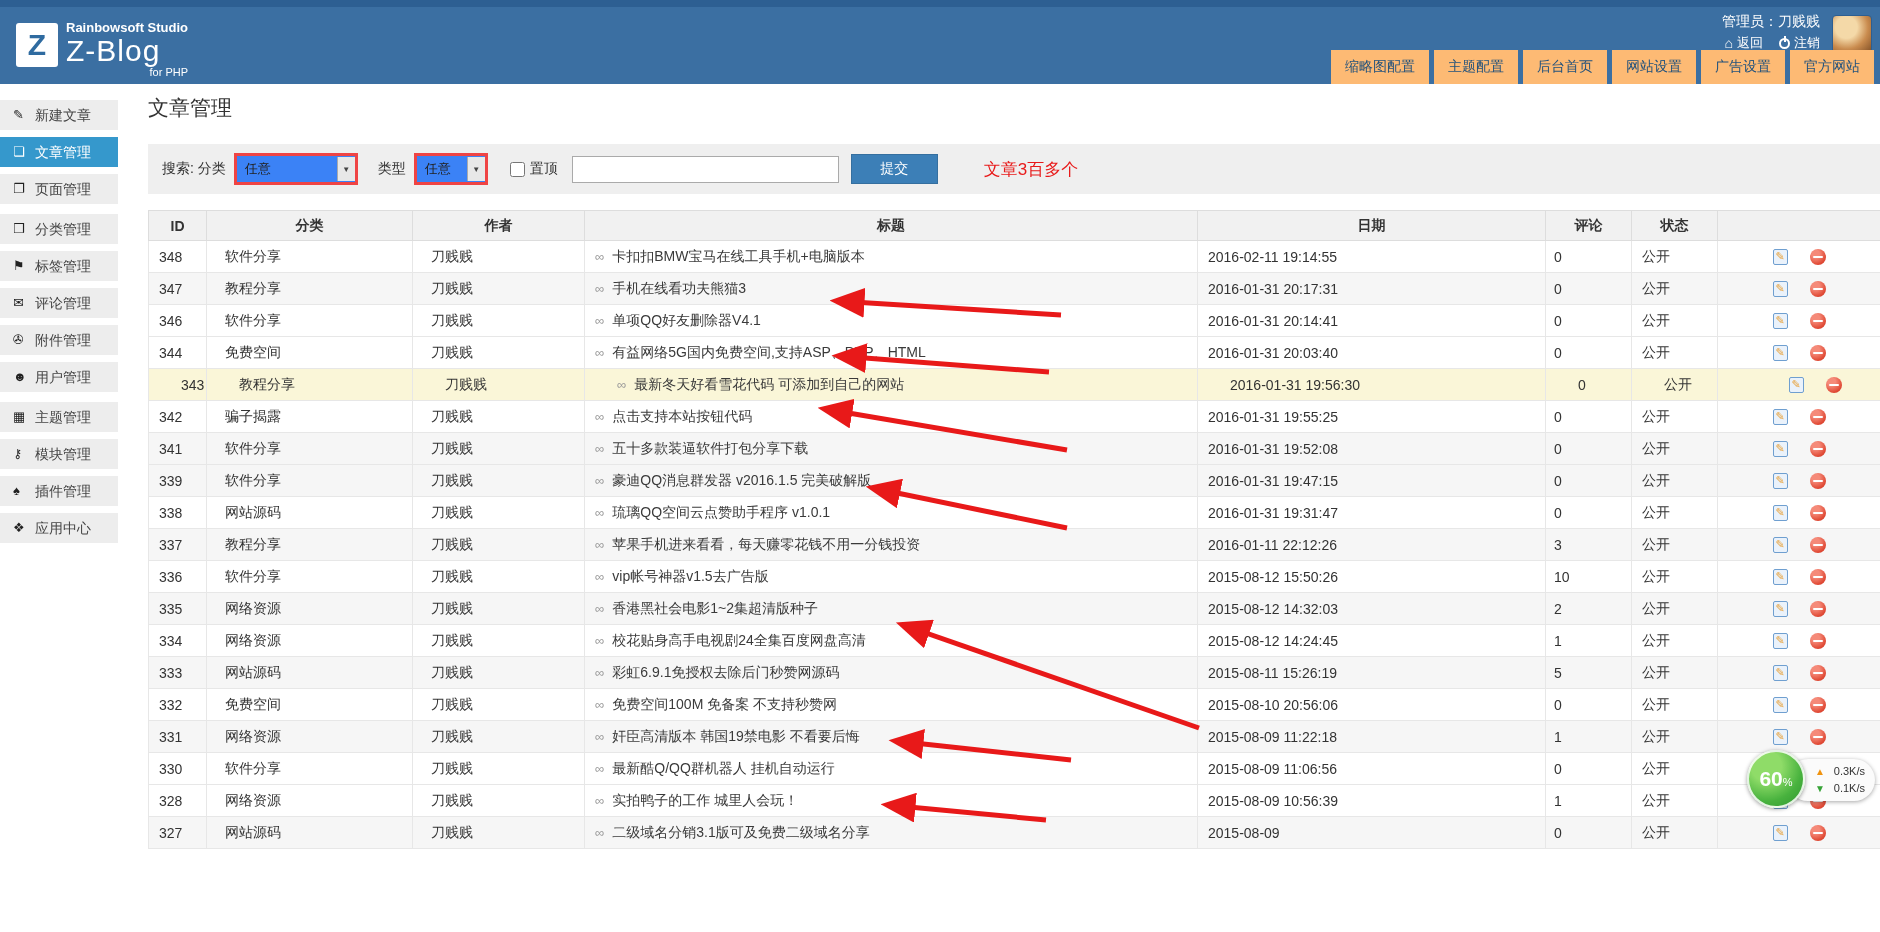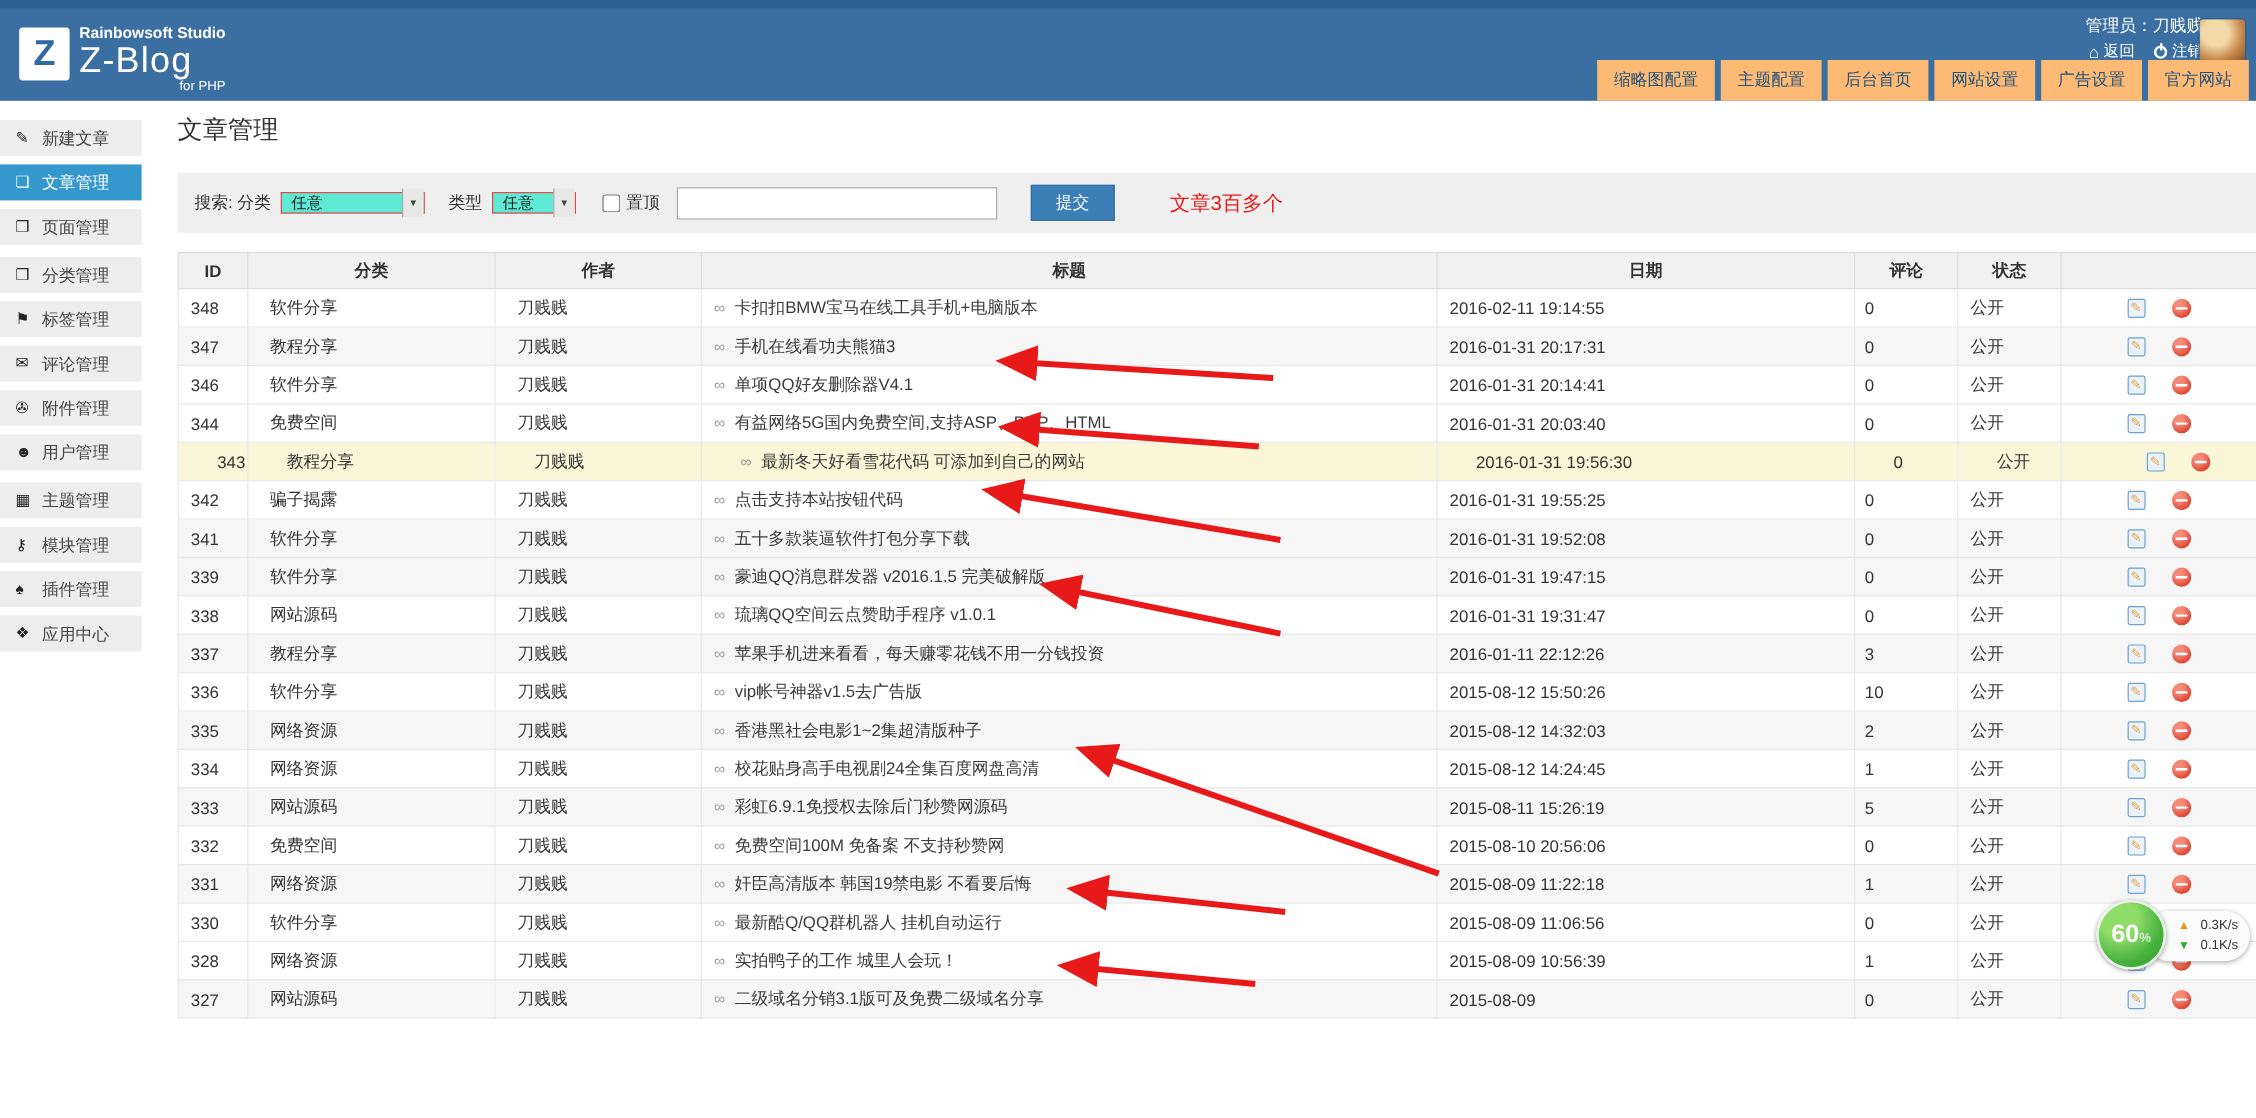--- a/index.html
+++ b/index.html
@@ -9,21 +9,21 @@
   
   .header { position:relative; height:84px; background:#3b6fa2; border-top:7px solid #2d5f92; }
   .logo { position:absolute; left:16px; top:8px; display:flex; }
   .logo-z { width:42px; height:44px; background:#fff; border-radius:3px; margin-top:8px;
     display:flex; align-items:center; justify-content:center;
     color:#2f6ba0; font-size:30px; font-weight:bold; }
   .logo-text { margin-left:8px; color:#fff; line-height:1; }
   .logo-studio { font-size:13px; font-weight:bold; margin-top:6px; }
   .logo-name { font-size:30px; font-weight:normal; letter-spacing:1px; margin-top:2px; }
   .logo-sub { font-size:11px; text-align:right; margin-top:1px; }
-  .header-right { position:absolute; right:44px; top:3px; text-align:right; color:#fff; }
+  .header-right { position:absolute; right:60px; top:3px; text-align:right; color:#fff; }
   .admin-line { font-size:14px; line-height:22px; }
   .links-line { font-size:13px; line-height:22px; display:flex; gap:16px; justify-content:flex-end; align-items:center; }
   .hlink { display:flex; align-items:center; gap:4px; cursor:pointer; }
   .home-glyph { font-size:14px; }
   .power-icon { width:11px; height:11px; border:2px solid #fff; border-radius:50%; display:inline-block; position:relative; }
   .power-icon::after { content:''; position:absolute; left:50%; top:-4px; transform:translateX(-50%);
     width:2px; height:6px; background:#fff; }
   .avatar { position:absolute; right:8px; top:8px; width:40px; height:40px; border-radius:4px;
     background:radial-gradient(circle at 35% 30%, #f4d9a8 0 30%, #c98b4e 60%, #7a4a22 100%);
     border:1px solid #2d5f92; }
@@ -39,32 +39,32 @@
   .side-item.active { background:#3598cc; color:#fff; }
   .side-item.active .sicon { color:#fff; }
   .side-item.group-gap { margin-top:10px; }
 
   .main { flex:1; padding:10px 0 0 30px; position:relative; }
   .page-title { font-size:21px; color:#333; }
 
   
   .search-panel { margin-top:22px; width:1732px; height:50px; background:#efefef;
     display:flex; align-items:center; padding-left:14px; font-size:14px; color:#333; }
-  .sel { background:#5eead4; border:1px solid #ef4444; height:18px; display:flex; align-items:center;
+  .sel { background:#3b82f6; border:3px solid #ef4444; height:32px; display:flex; align-items:center;
     margin:0 0 0 8px; cursor:pointer; }
   .sel-value { padding:0 8px; min-width:100px; font-size:13px; color:#222; }
   .sel.small .sel-value { min-width:50px; }
   .sel-btn { width:18px; height:24px; background:#e8e8e8; border-left:1px solid #aaa;
     display:flex; align-items:center; justify-content:center; font-size:8px; color:#444; }
   .lbl { margin-left:20px; }
   .chk { width:15px; height:15px; margin-left:22px; cursor:pointer; }
   .chk-label { margin-left:5px; }
   .search-input { margin-left:14px; width:267px; height:27px; border:1px solid #aaa; background:#fff;
     padding:0 6px; font-size:13px; }
-  .submit-btn { margin-left:28px; width:70px; height:30px; background:#3c7fb7; border:1px solid #356f9f;
+  .submit-btn { margin-left:12px; width:87px; height:30px; background:#3c7fb7; border:1px solid #356f9f;
     color:#fff; font-size:14px; cursor:pointer; }
   .annotation { margin-left:46px; color:#e81919; font-size:17px; }
 
   
   .article-table { margin-top:16px; width:1732px; border-collapse:collapse; table-layout:fixed;
     font-size:14px; color:#333; border:1px solid #ddd; }
   .article-table th { background:#f1f1f1; height:30px; font-weight:bold; text-align:center;
     border:1px solid #ddd; }
   .article-table td { height:32px; border:1px solid #e7e7e7; overflow:hidden; white-space:nowrap; }
   .article-table tr.stripe td { background:#f6f6f6; }

